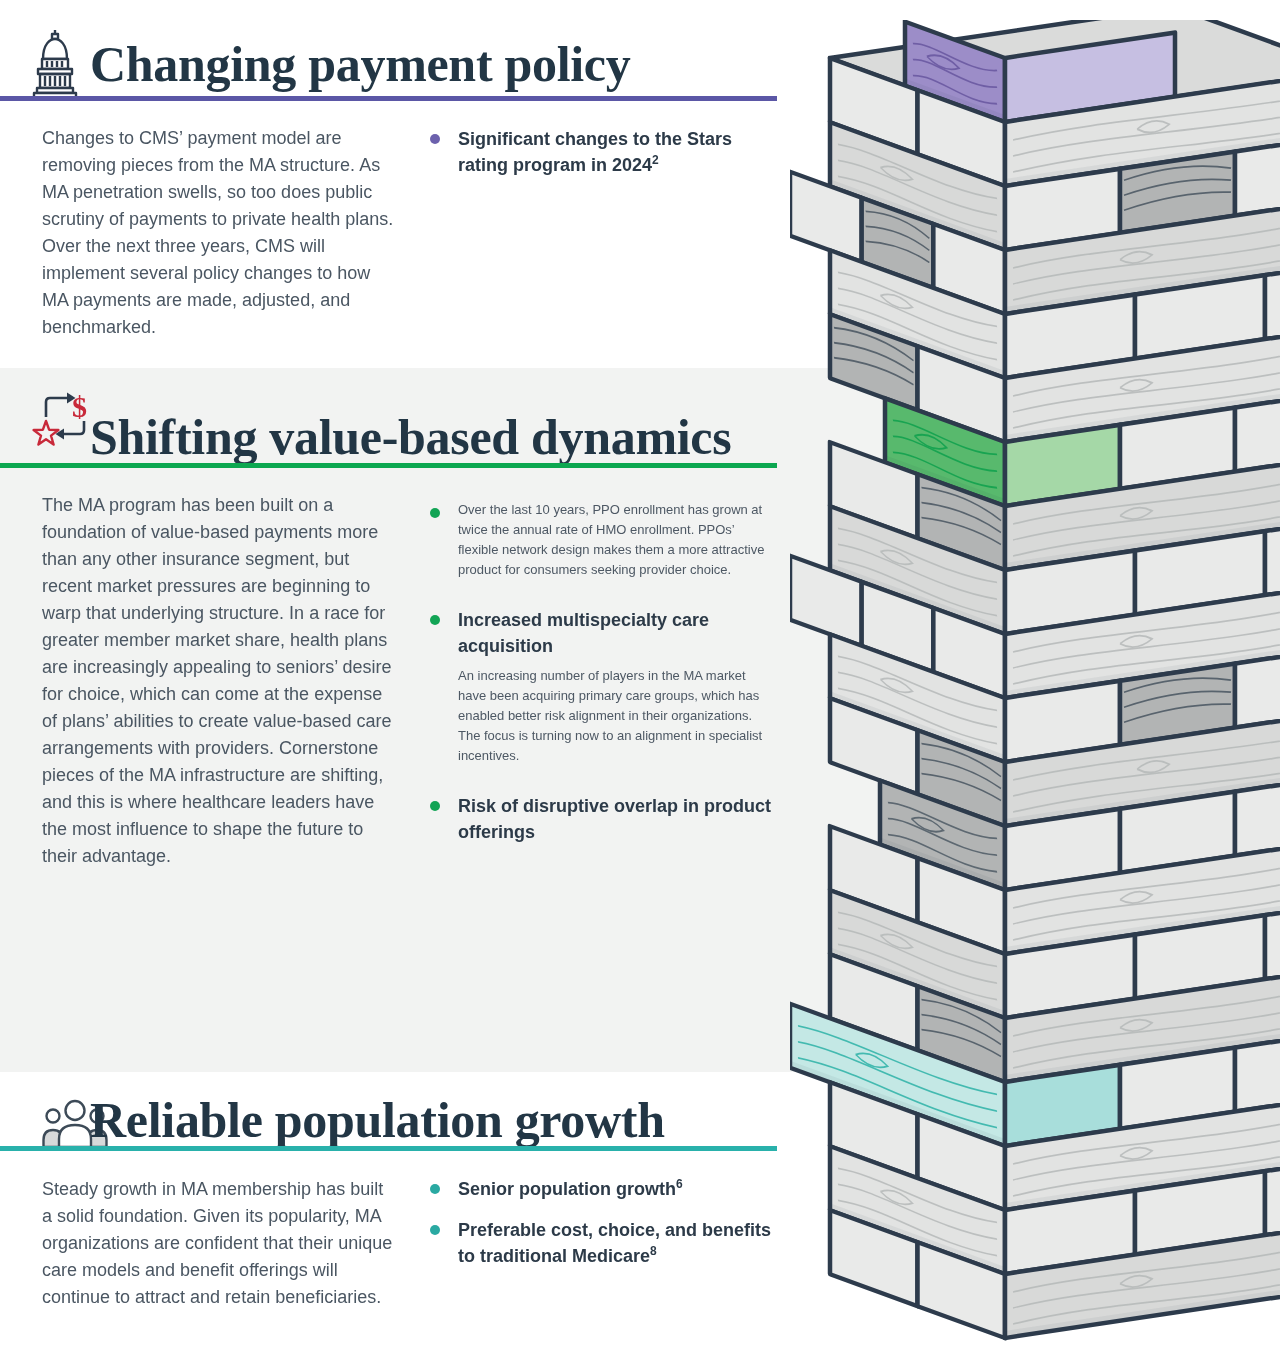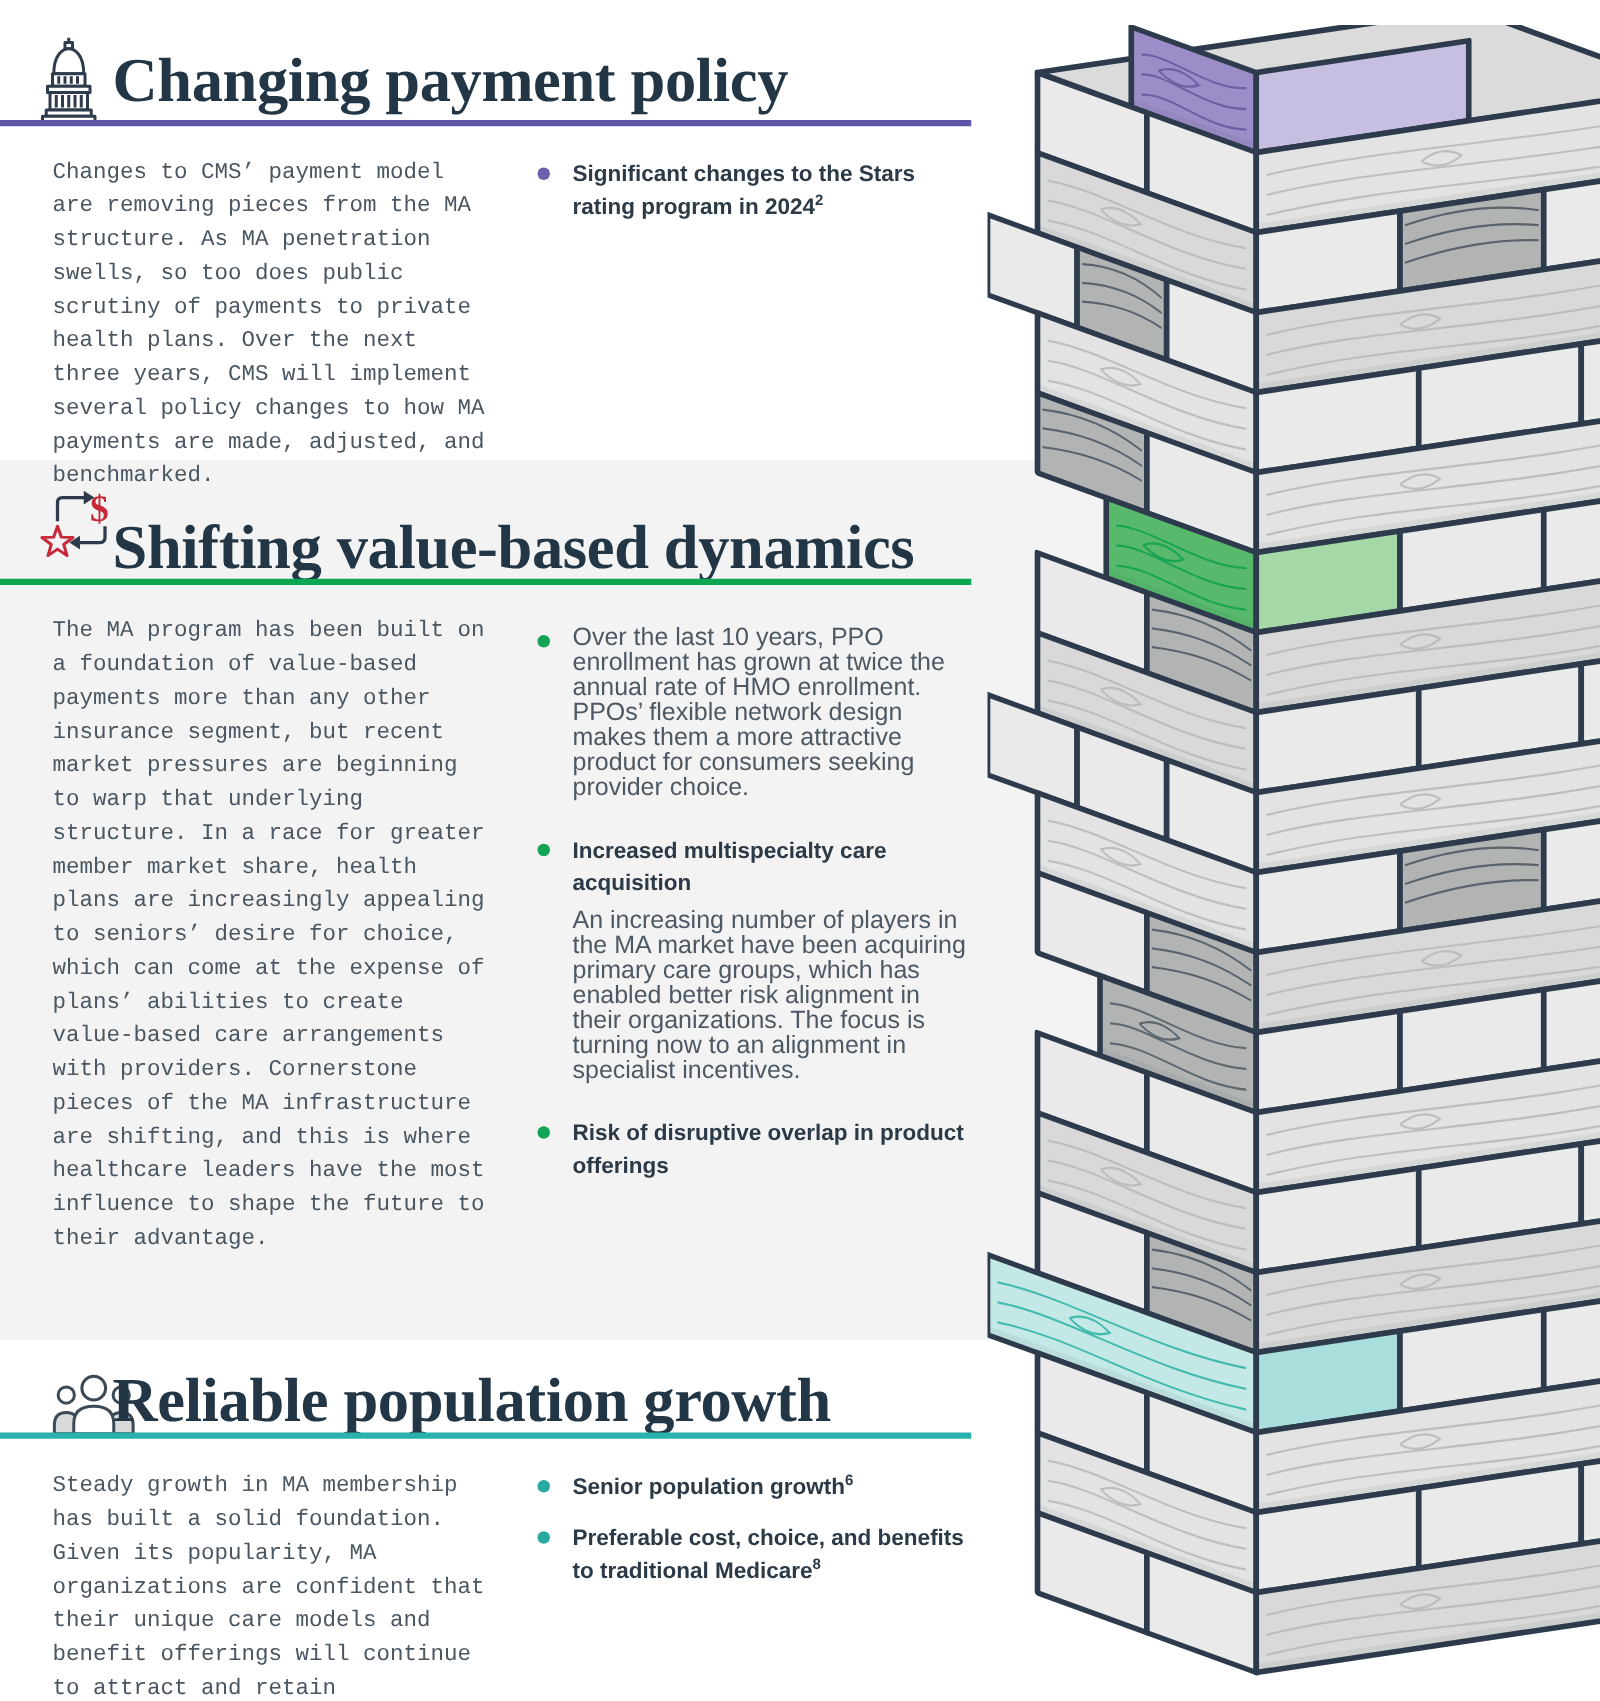--- a/index.html
+++ b/index.html
@@ -17,31 +17,31 @@
     position:absolute;margin:0;
     font-family:"Liberation Serif", serif;font-weight:700;
     font-size:50px;line-height:44px;color:#223645;letter-spacing:-.3px;
   }
   .rule{position:absolute;left:0;width:777px;height:5px;}
   .rule.purple{background:#5b57a6;}
   .rule.green{background:#0ca750;}
   .rule.teal{background:#29b1ab;}
   p.body{
     position:absolute;left:42px;margin:0;width:356px;
-    font-size:18px;line-height:27px;color:#4a5662;font-family:Liberation Mono, monospace;
+    font-size:18px;line-height:27px;color:#4a5662;
   }
   .bullets{position:absolute;left:430px;width:345px;}
   .bullet{position:relative;padding-left:28px;}
   .bullet .dot{position:absolute;left:0;top:8px;width:10px;height:10px;border-radius:50%;}
   .dot.purple{background:#6c61ad;}
   .dot.green{background:#12a455;}
   .dot.teal{background:#2aa9a2;}
   .bl{margin:0;font-size:18px;line-height:26px;font-weight:700;color:#2c3a48;}
   .bl sup{font-size:12px;line-height:0;}
-  .bb{margin:7px 0 0 0;font-size:20px;line-height:20px;color:#4d5864;width:318px;}
+  .bb{margin:7px 0 0 0;font-size:13px;line-height:20px;color:#4d5864;width:318px;}
   .s1 .bullet{margin-bottom:19px;}
   .s2 .bullet{margin-bottom:27px;}
   .s3 .bullet{margin-bottom:15px;}
 </style>
 </head>
 <body>
 
 <div class="band"></div>
 
 <svg id="tower-svg" width="490" height="1341" viewBox="0 0 490 1341">

